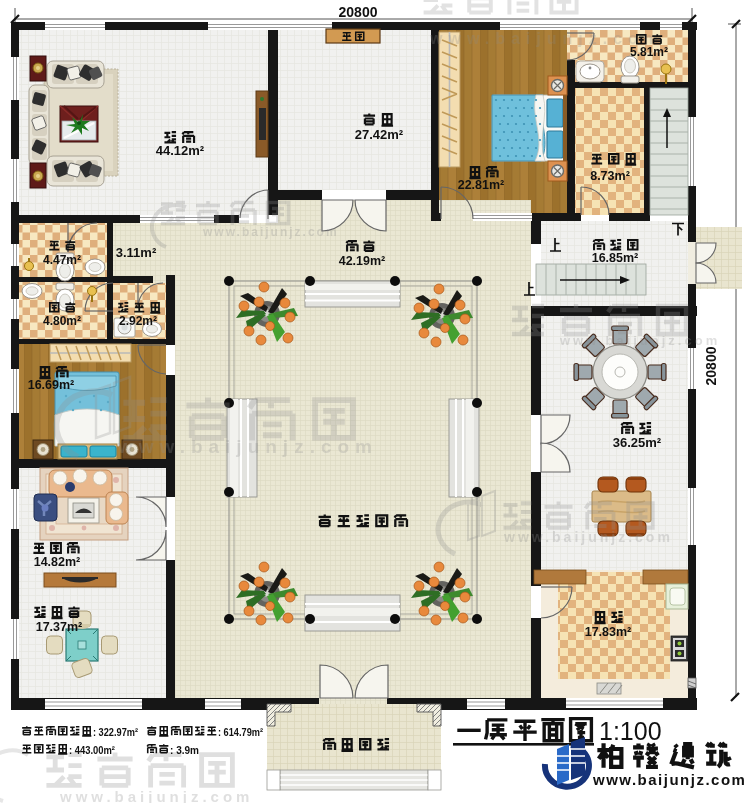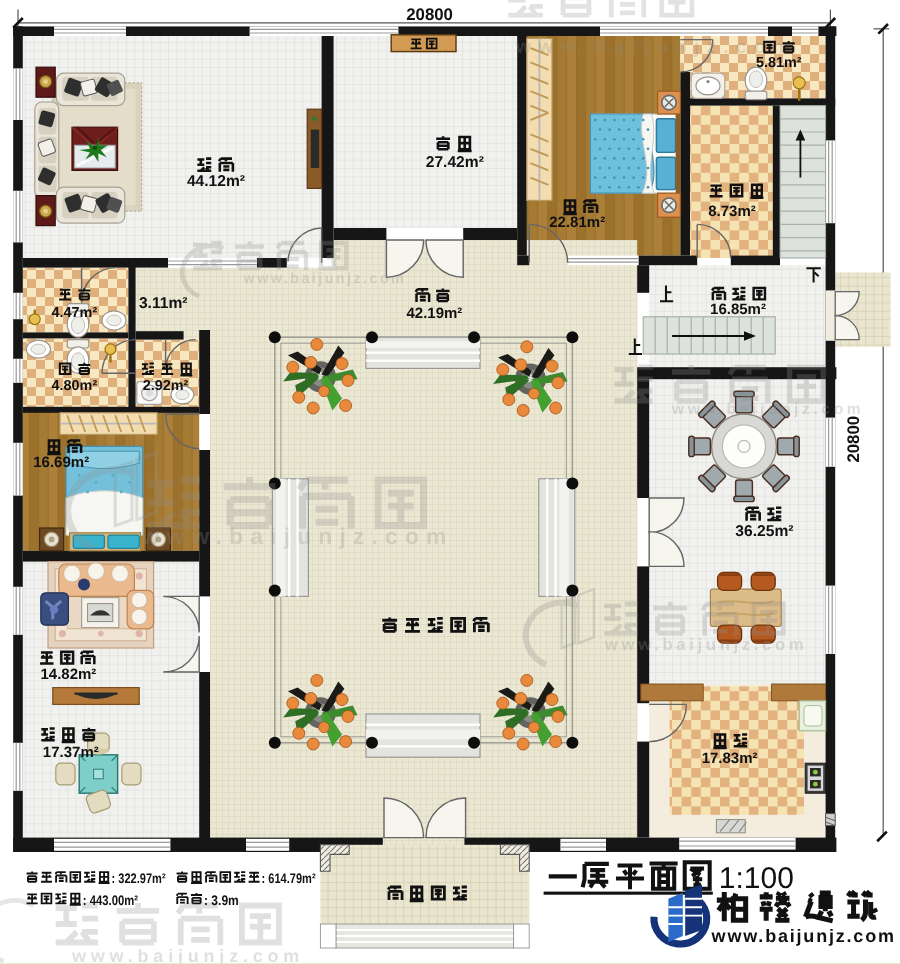--- a/index.html
+++ b/index.html
@@ -1,16 +1,16 @@
 <!DOCTYPE html>
 <html><head>
 <meta charset="utf-8">
 <style>
 html,body{margin:0;padding:0;background:#fff;}
-#plan{position:relative;width:750px;height:803px;background:#84cc16;overflow:hidden;font-family:"Liberation Sans",sans-serif;}
+#plan{position:relative;width:750px;height:803px;background:#ef4444;overflow:hidden;font-family:"Liberation Sans",sans-serif;}
 svg text{font-family:"Liberation Sans",sans-serif;}
 </style>
 </head>
 <body>
 <div id="plan">
 <svg width="750" height="803" viewBox="0 0 750 803">
 <defs>
 <pattern id="tile" width="7" height="7" patternUnits="userSpaceOnUse">
 <rect width="7" height="7" fill="#f1f1ef"></rect>
 <path d="M0,0.4H7M0.4,0V7" stroke="#e4e4e0" stroke-width="0.8" fill="none"></path>

